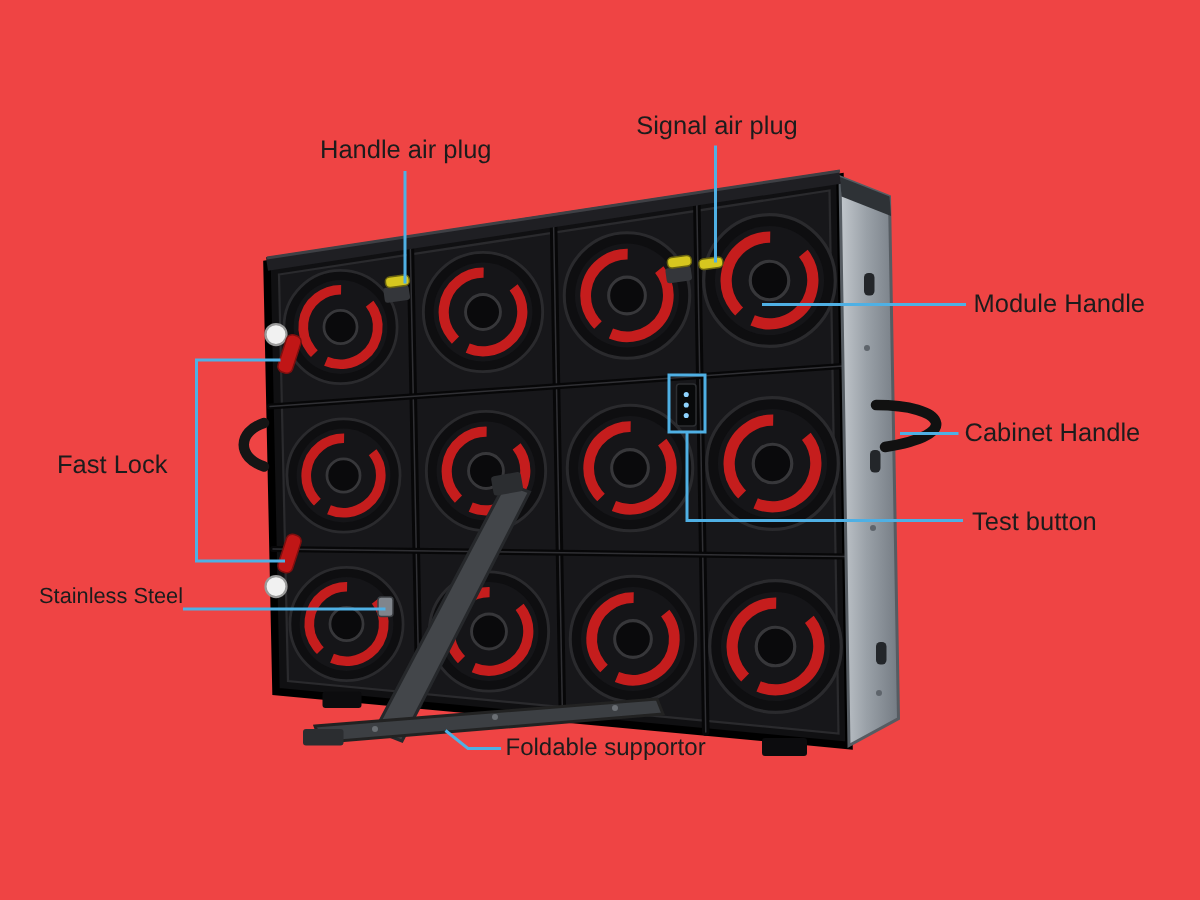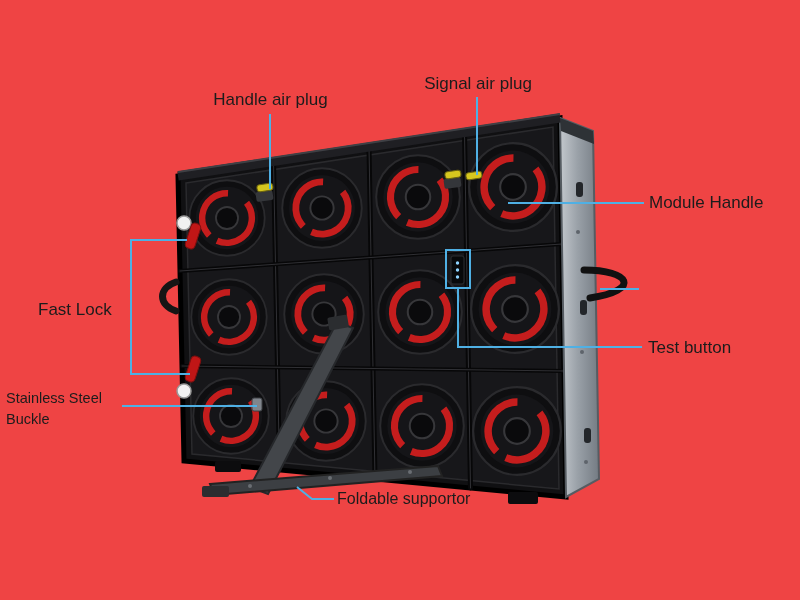--- a/index.html
+++ b/index.html
@@ -1,21 +1,21 @@
 <!DOCTYPE html>
 <html><head>
 <meta charset="utf-8">
 <style>
   html,body{margin:0;padding:0;background:#ffffff;}
   .stage{position:relative;width:800px;height:600px;overflow:hidden;background:#ef4444;
          font-family:"Liberation Sans",sans-serif;}
   .stage svg{position:absolute;left:0;top:0;}
   .lbl{position:absolute;font-size:17px;color:#1c1c1c;white-space:nowrap;z-index:5;}
   .lbl.center{text-align:center;}
-  .lbl.small{font-size:14.5px;width:116px;white-space:normal;line-height:21px;text-align:left;}
+  .lbl.small{font-size:14.5px;width:116px;white-space:normal;line-height:21px;text-align:right;}
   .lbl.mid{font-size:16px;}
   .lbl span{display:block;}
 </style>
 </head>
 <body>
 
 <div class="stage">
 
   <svg width="800" height="600" viewBox="0 0 800 600">
     <defs>
@@ -136,25 +136,25 @@
       <polyline points="334,499 312,499 297,487"></polyline>
     </g>
   </svg>
 
   <div class="lbl center" style="left:198px;top:90px;width:145px;">Handle air plug</div>
 
   <div class="lbl" style="left:649px;top:193px;">Module Handle</div>
 
   <div class="lbl center" style="left:408px;top:74px;width:140px;">Signal air plug</div>
 
+  <div class="lbl" style="left:643px;top:279px;">Cabinet Handle</div>
 
   <div class="lbl" style="left:648px;top:338px;">Test button</div>
 
   <div class="lbl" style="left:38px;top:300px;">Fast Lock</div>
 
   <div class="lbl small" style="left:6px;top:388px;">
     <span>Stainless Steel</span>
-    <span>Buckle</span>
   </div>
 
   <div class="lbl mid" style="left:337px;top:490px;">Foldable supportor</div>
 
 </div>
 
 </body></html>

